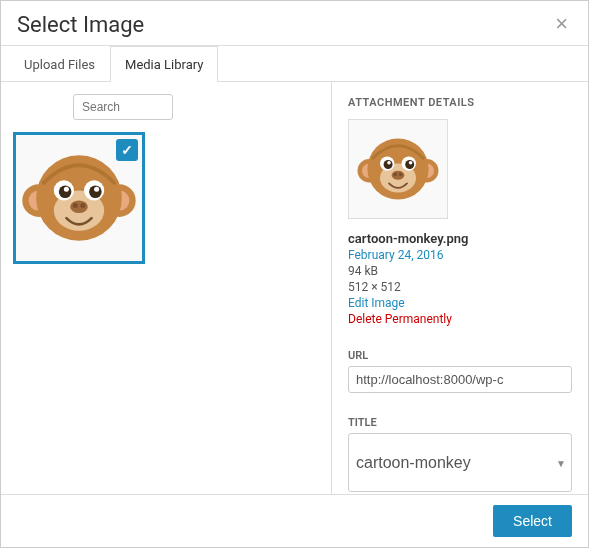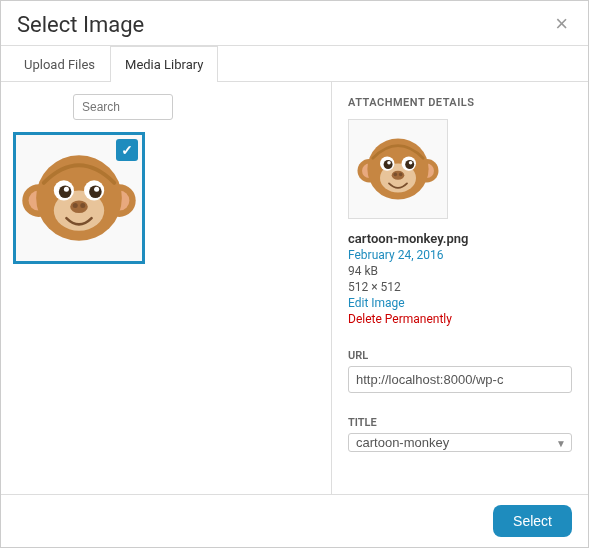--- a/index.html
+++ b/index.html
@@ -196,24 +196,24 @@
       border-radius: 3px;
       font-size: 13px;
       color: #555;
     }
     .field-select-wrapper {
       position: relative;
       width: 100%;
     }
     .field-select {
       width: 100%;
-      padding: 1px 7px;
+      padding: 20px 7px;
       border: 1px solid #ccc;
       border-radius: 3px;
-      font-size: 13px;
+      font-size: 16px;
       color: #555;
       appearance: none;
       background: #fff;
     }
     .select-arrow {
       position: absolute;
       right: 6px;
       top: 50%;
       transform: translateY(-50%);
       pointer-events: none;
@@ -225,21 +225,21 @@
       padding: 10px 16px;
       display: flex;
       justify-content: flex-end;
       background: #fff;
     }
     .select-btn {
       background: #1e8cbe;
       color: #fff;
       border: none;
       padding: 8px 20px;
-      border-radius: 8px;
+      border-radius: 2px;
       font-size: 14px;
       cursor: pointer;
       font-weight: 400;
     }
   </style>
 </head>
 <body>
 
 <div class="modal">
 

